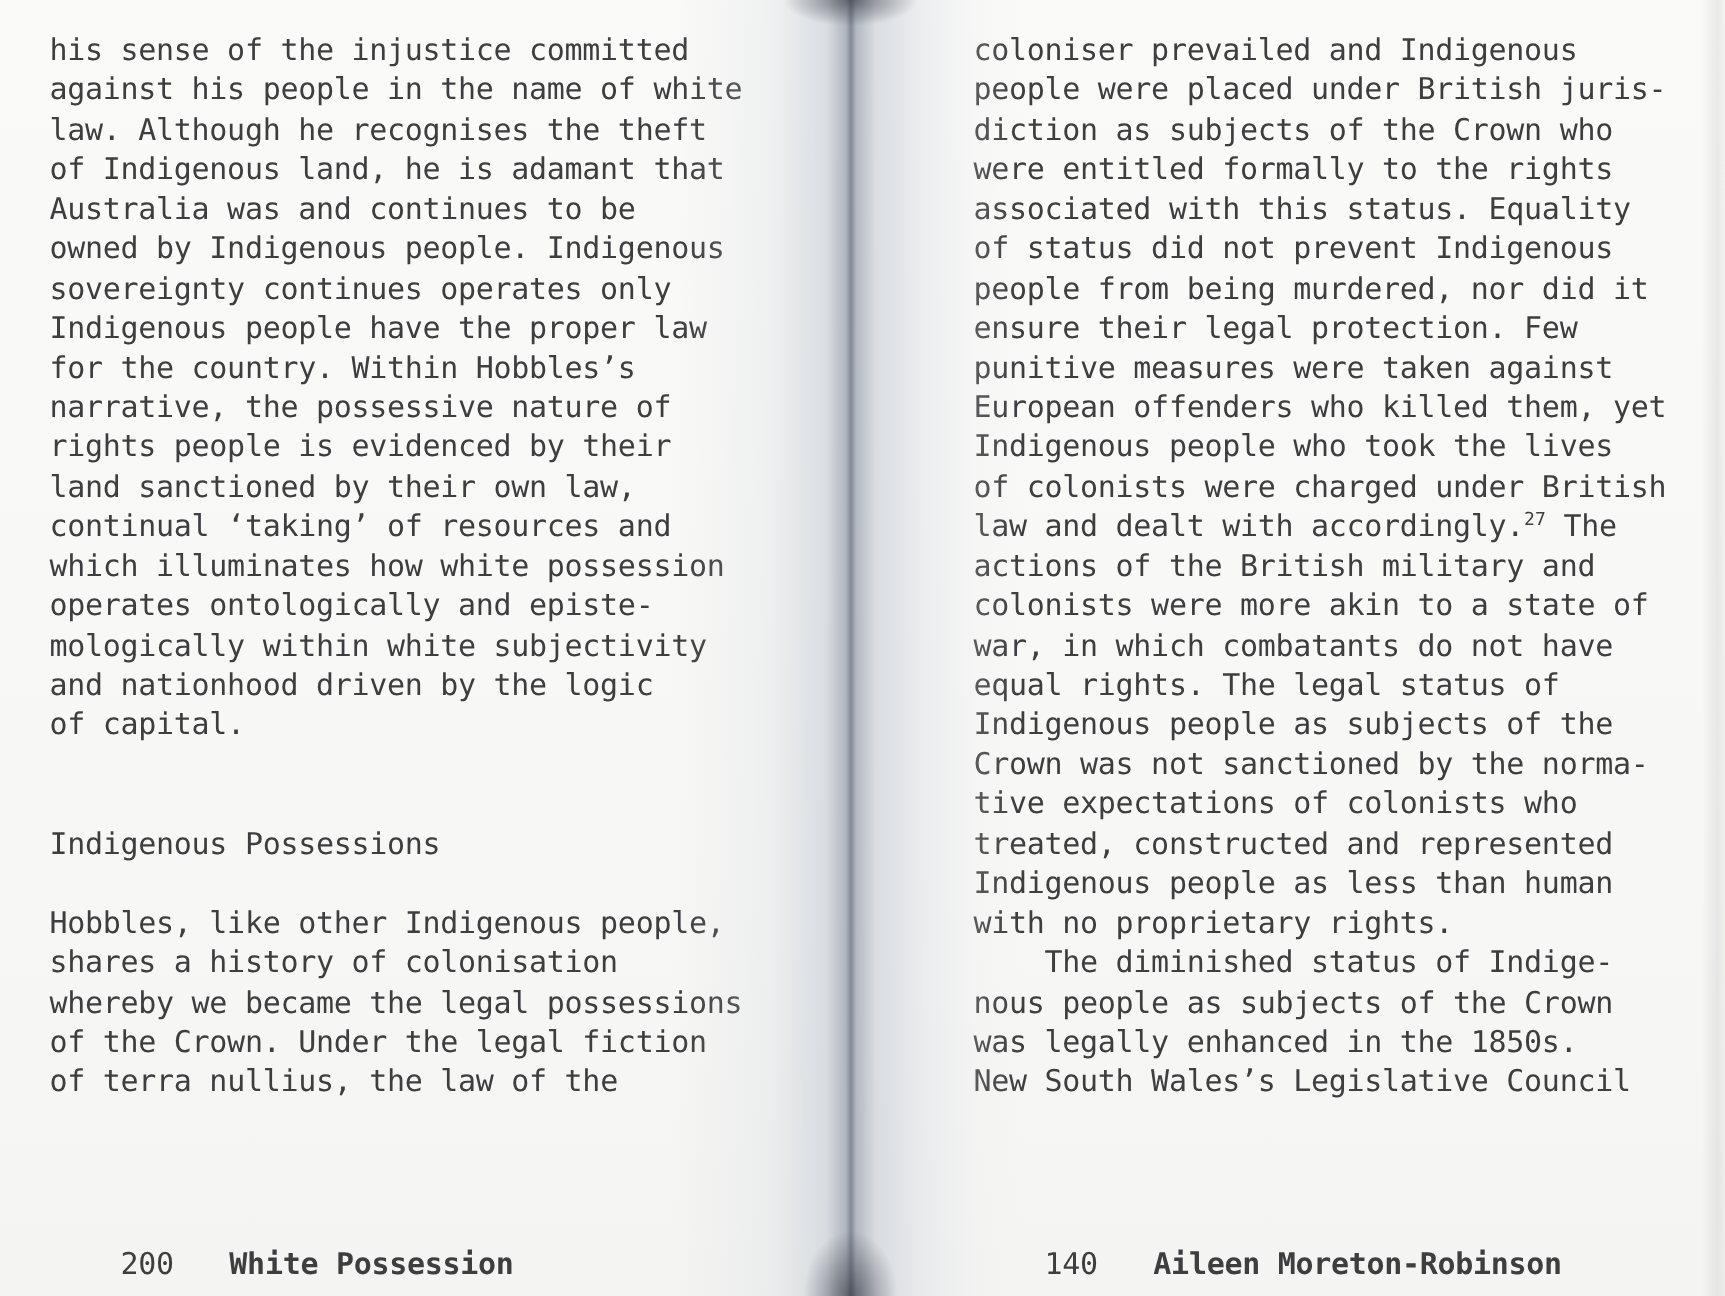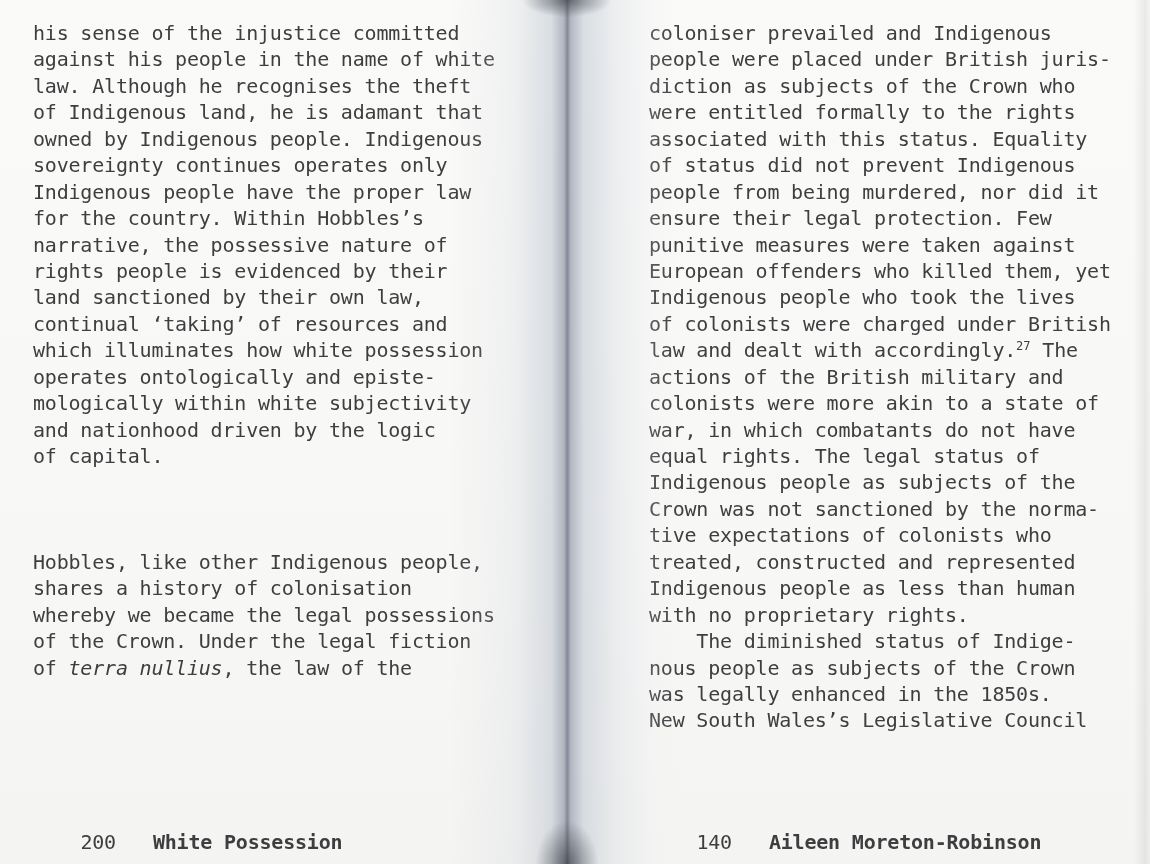--- a/index.html
+++ b/index.html
@@ -29,21 +29,21 @@
   }
   #left-page  .text-block { left: 33px; }
   #right-page .text-block { left: 74px; }
 
   .line {
     height: 26.45px;
     white-space: pre;
     font-size: 20px;
     letter-spacing: -0.2px;
   }
-  .italic { font-style: italic; }
+  .italic { }
   .sup {
     font-size: 12px;
     position: relative;
     top: -7px;
     letter-spacing: 0;
     margin-top: 18px;
   }
 
   .footer {
     position: absolute;
@@ -109,35 +109,37 @@
 </style>
 </head>
 <body>
 
 <div class="page" id="left-page">
   <div class="text-block">
       <div class="line"><span>his sense of the injustice committed</span></div>
       <div class="line"><span>against his people in the name of white</span></div>
       <div class="line"><span>law. Although he recognises the theft</span></div>
       <div class="line"><span>of Indigenous land, he is adamant that</span></div>
+      <div class="line"><span>Australia was and continues to be</span></div>
       <div class="line"><span>owned by Indigenous people. Indigenous</span></div>
       <div class="line"><span>sovereignty continues operates only</span></div>
       <div class="line"><span>Indigenous people have the proper law</span></div>
       <div class="line"><span>for the country. Within Hobbles’s</span></div>
       <div class="line"><span>narrative, the possessive nature of</span></div>
       <div class="line"><span>rights people is evidenced by their</span></div>
       <div class="line"><span>land sanctioned by their own law,</span></div>
       <div class="line"><span>continual ‘taking’ of resources and</span></div>
       <div class="line"><span>which illuminates how white possession</span></div>
       <div class="line"><span>operates ontologically and episte-</span></div>
       <div class="line"><span>mologically within white subjectivity</span></div>
       <div class="line"><span>and nationhood driven by the logic</span></div>
       <div class="line"><span>of capital.</span></div>
       <div class="line"><span></span></div>
       <div class="line"><span></span></div>
+      <div class="line"><span>Indigenous Possessions</span></div>
       <div class="line"><span></span></div>
       <div class="line"><span>Hobbles, like other Indigenous people,</span></div>
       <div class="line"><span>shares a history of colonisation</span></div>
       <div class="line"><span>whereby we became the legal possessions</span></div>
       <div class="line"><span>of the Crown. Under the legal fiction</span></div>
       <div class="line"><span>of </span><span class="italic">terra nullius</span><span>, the law of the</span></div>
     </div>
   <div class="footer">
     <span>200</span><span class="footer-label">White Possession</span>
   </div>

